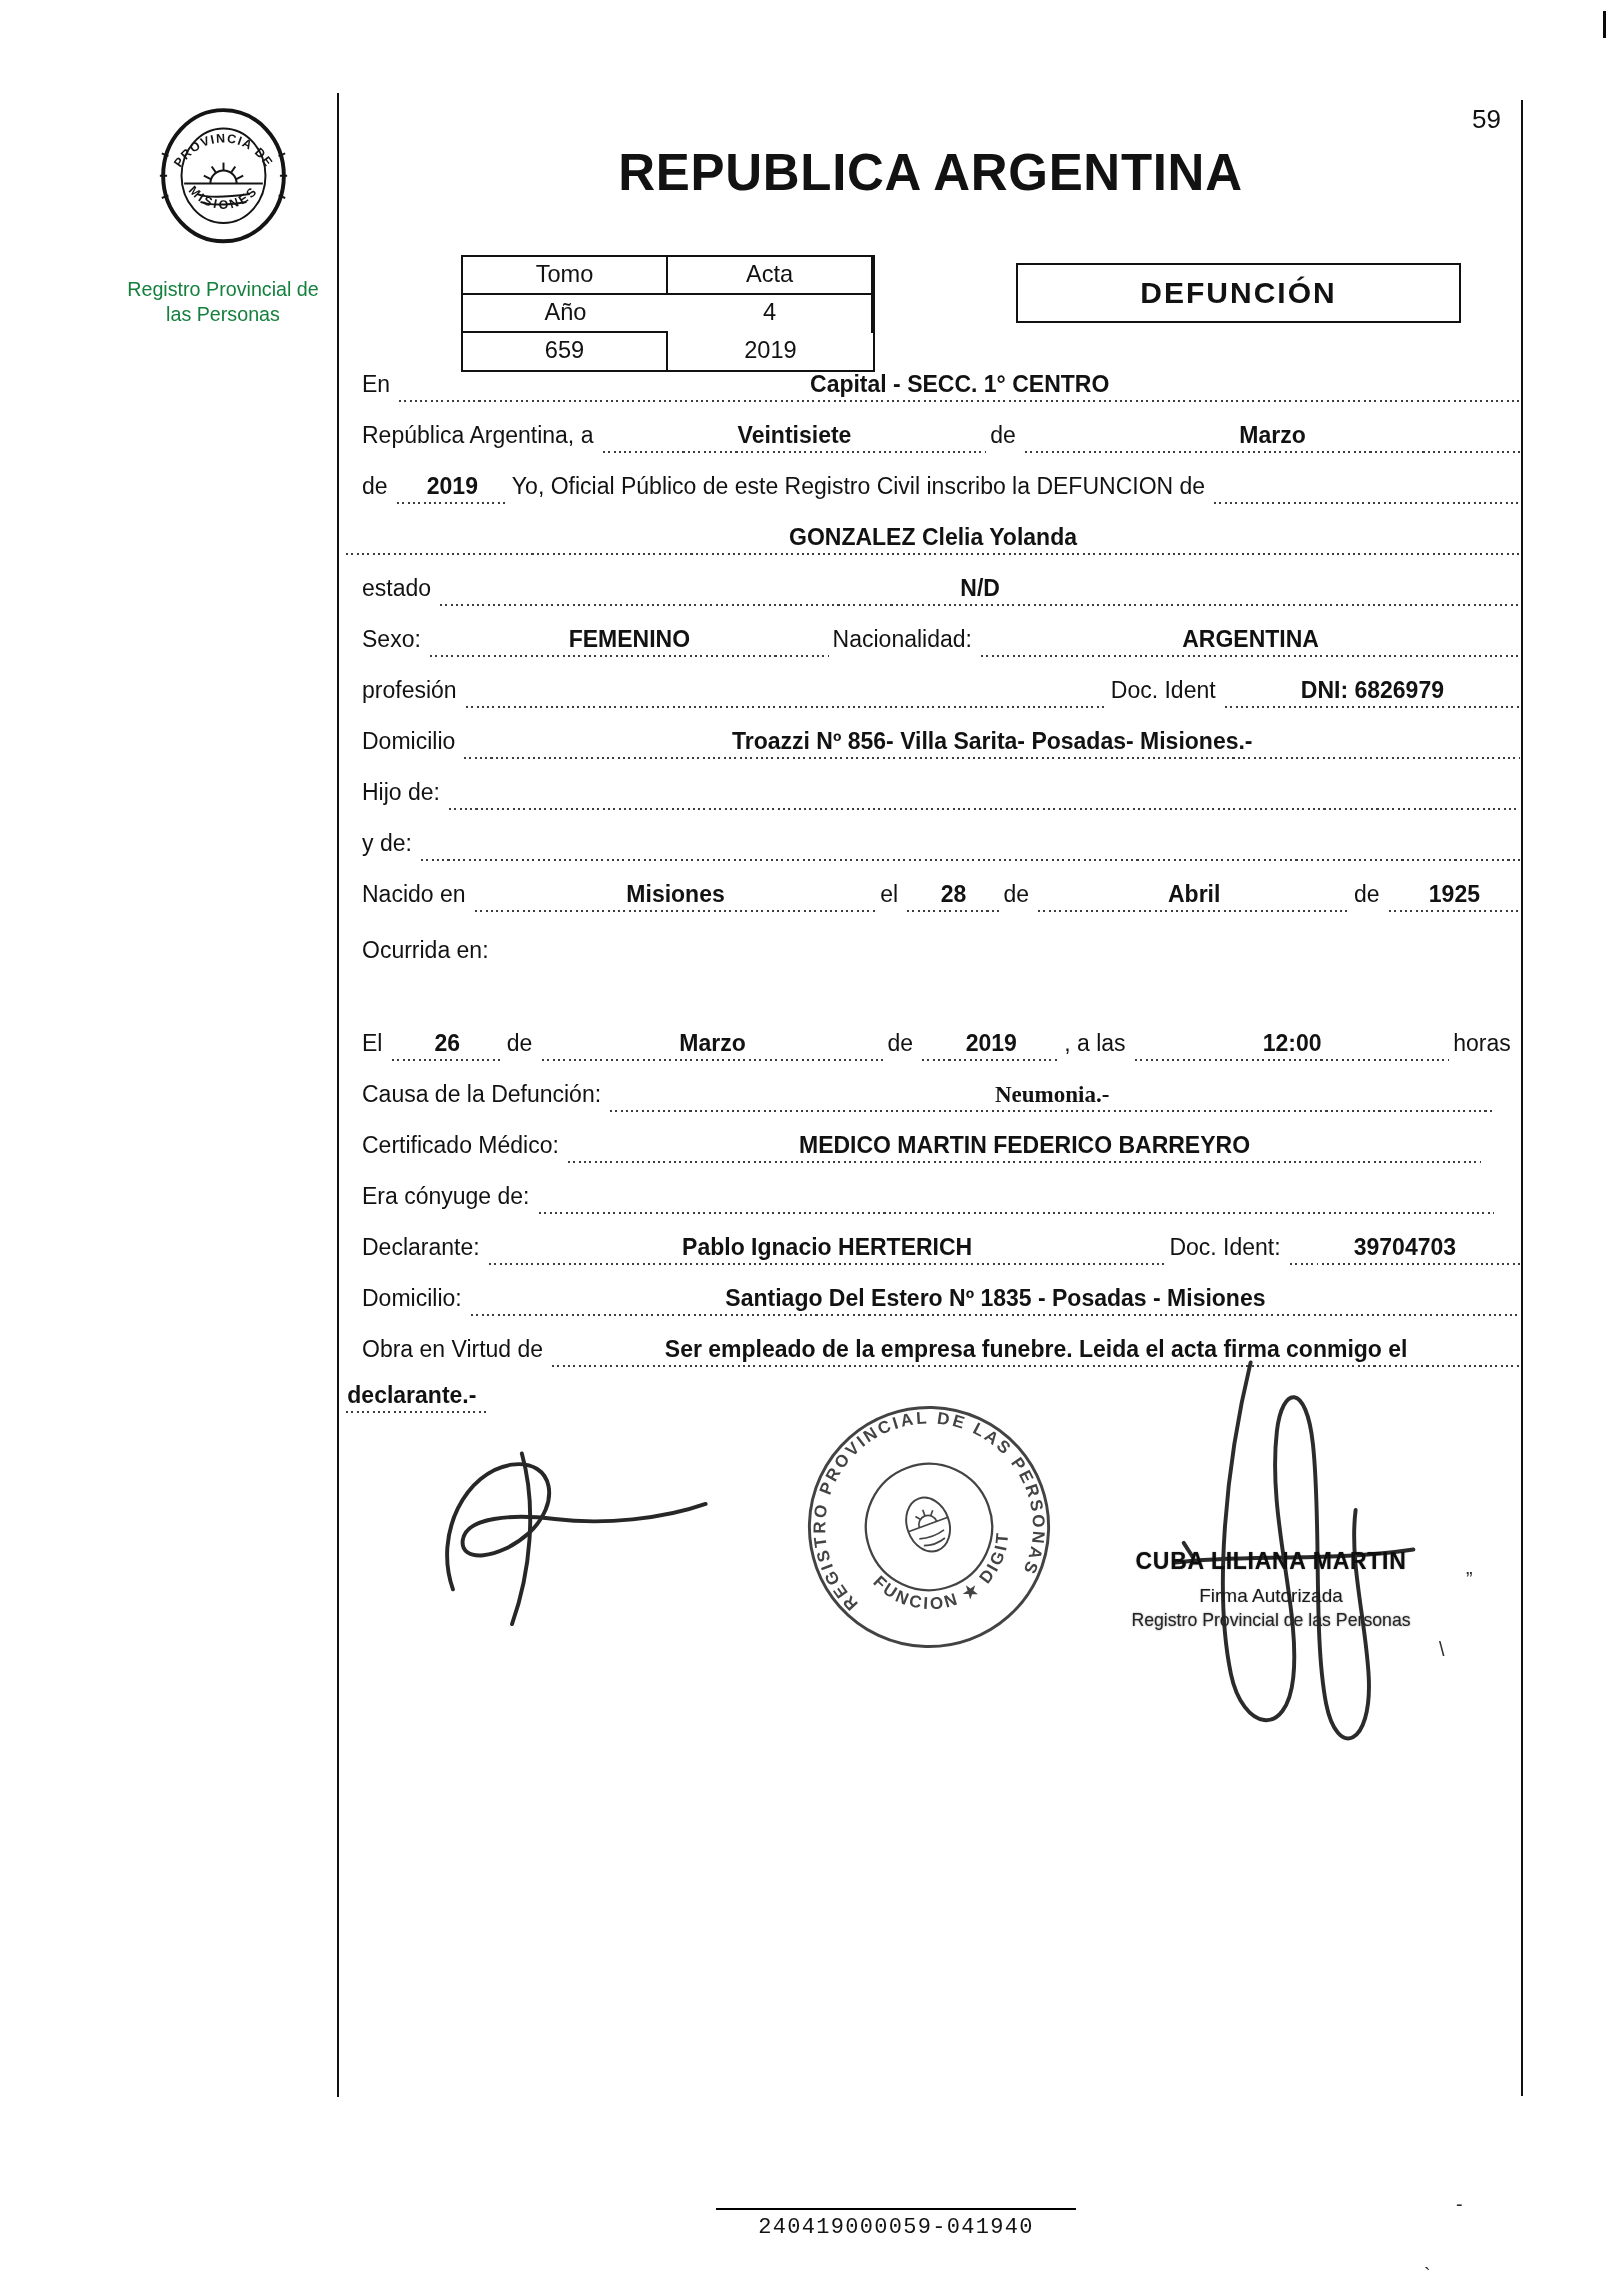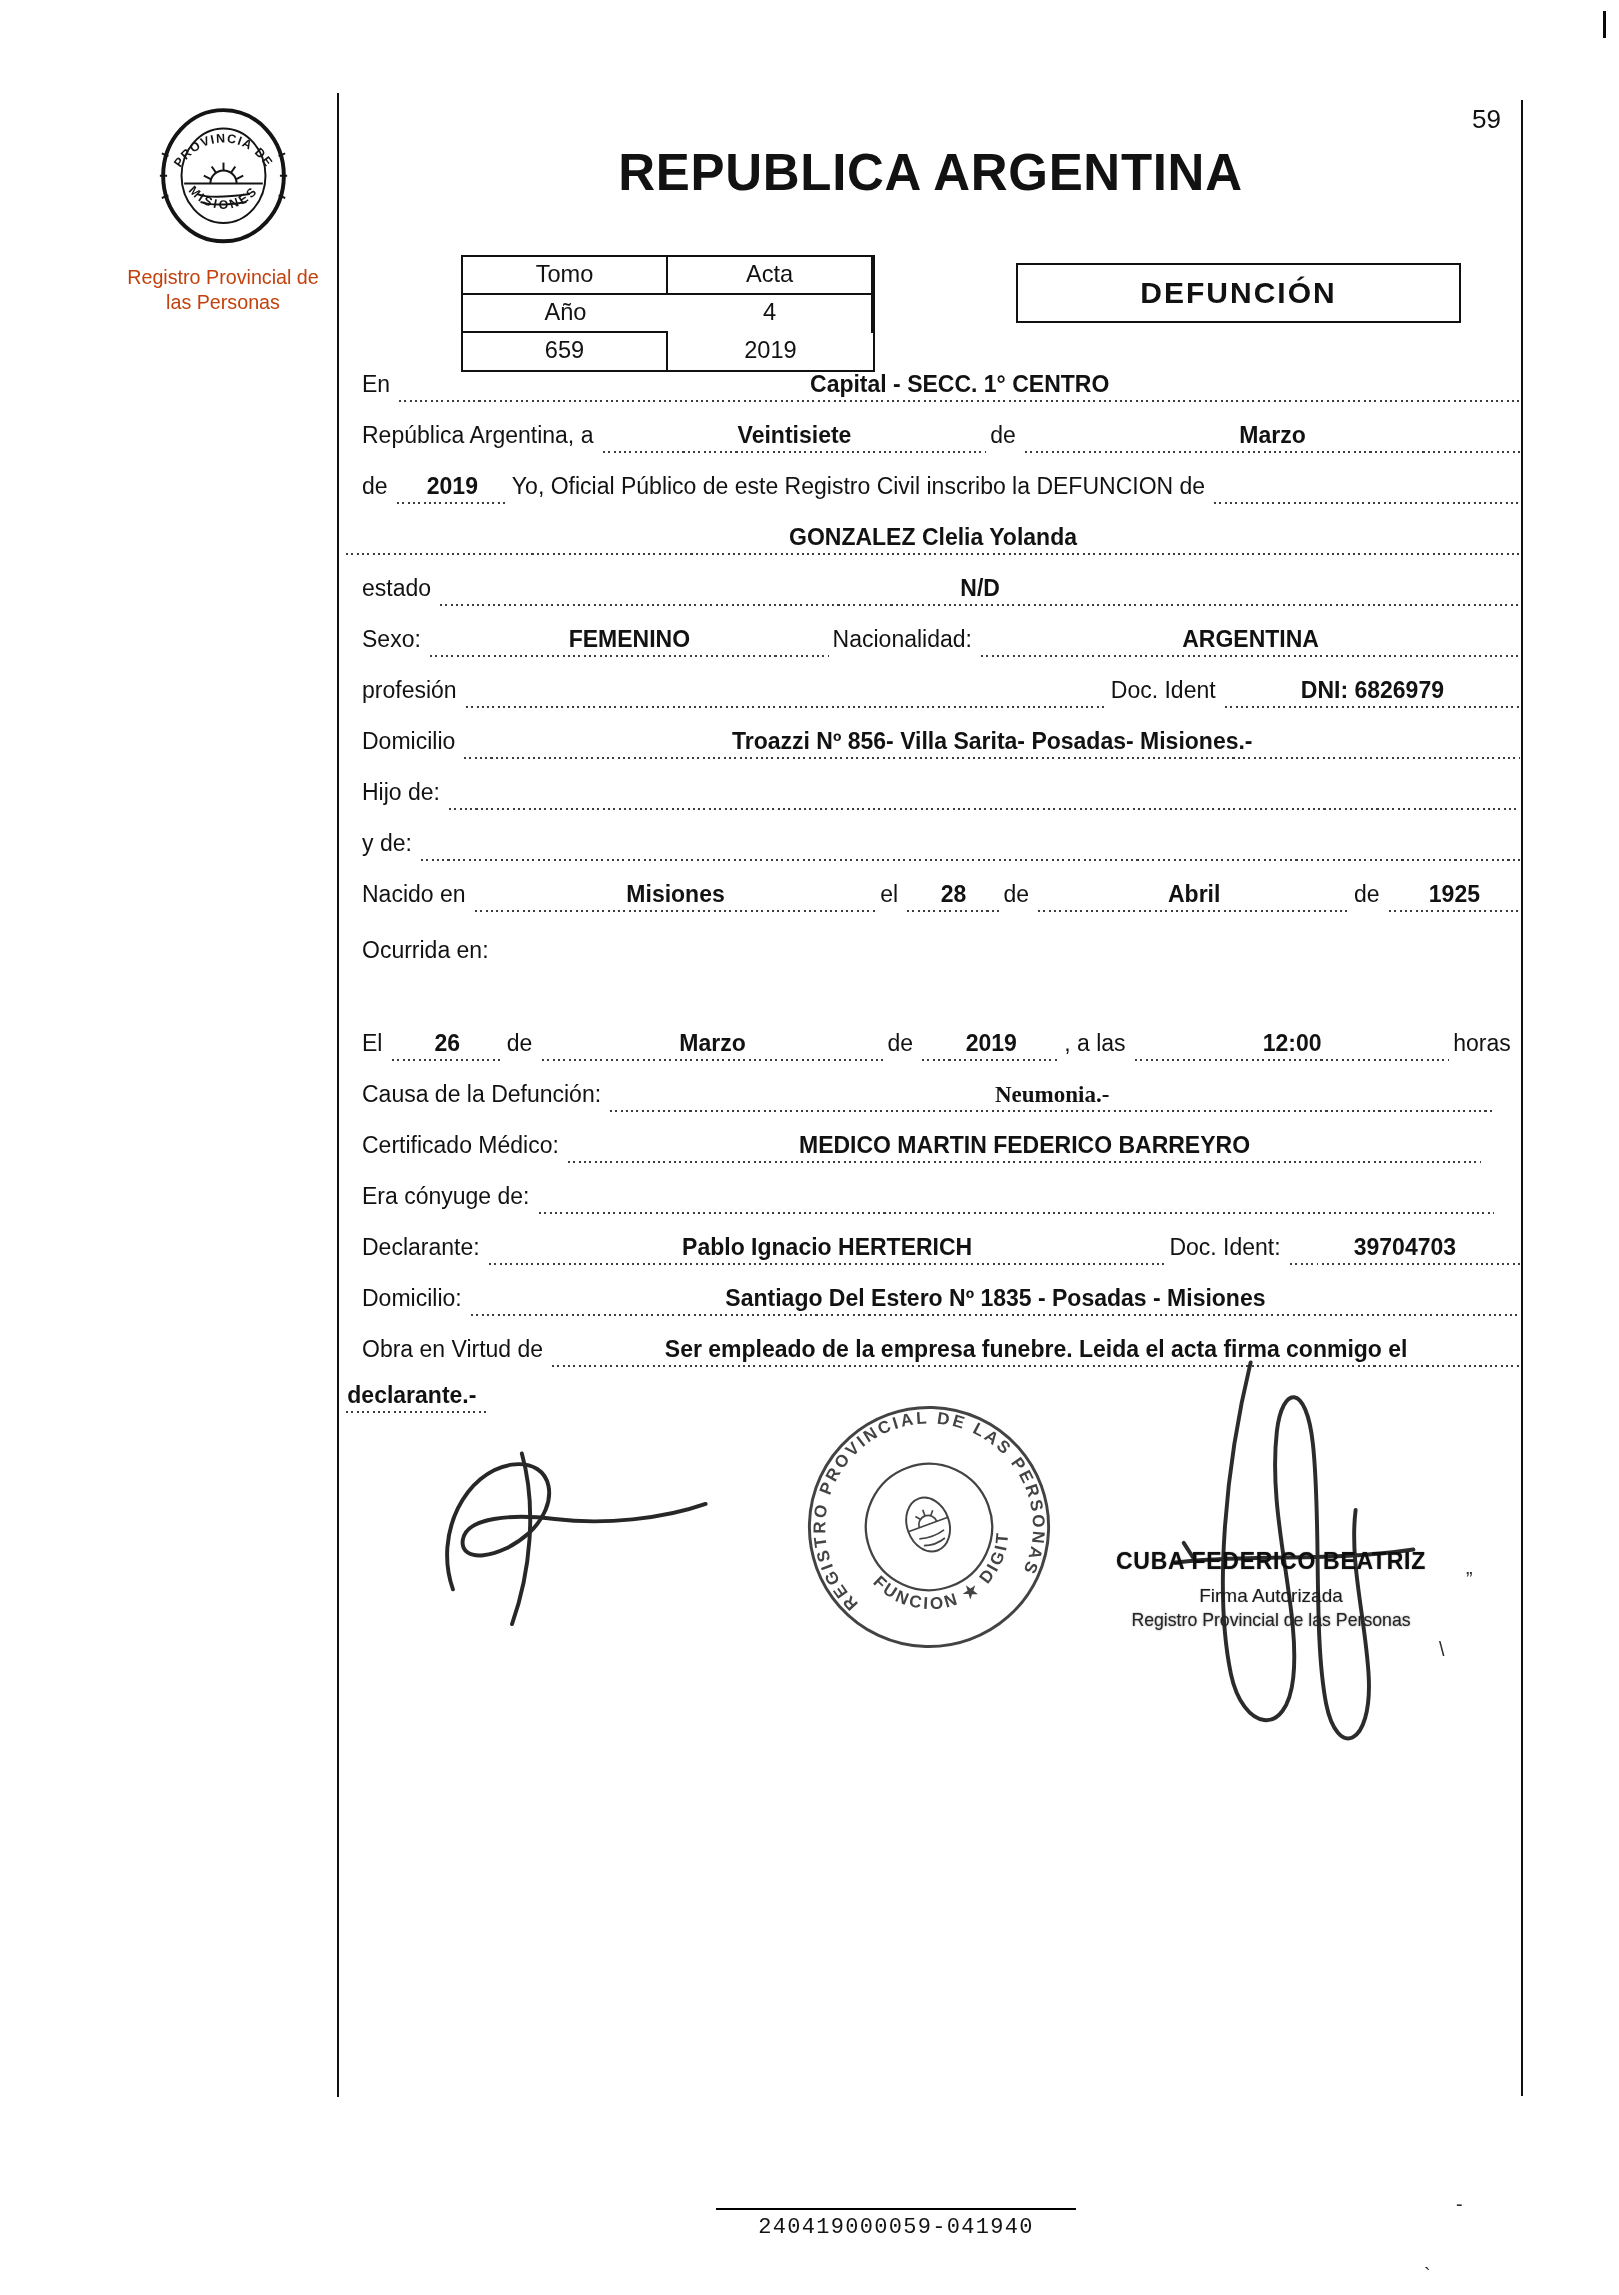--- a/index.html
+++ b/index.html
@@ -9,21 +9,21 @@
   }
   .sheet{position:absolute;inset:0;}
   .vrule{position:absolute;width:2px;background:#101010;}
   .vrule-left{left:337px;top:93px;height:2004px;}
   .vrule-right{left:1521px;top:100px;height:1996px;}
   .corner-bar{position:absolute;left:1603px;top:10.5px;width:3.3px;height:27.6px;background:#0a0a0a;}
   .page-number{position:absolute;left:1472px;top:104px;font-size:26px;}
 
   
   .logo-block{position:absolute;left:118px;top:97px;width:210px;text-align:center;}
-  .logo-caption{font-size:19.7px;line-height:1.25;margin-top:2px;color:#c2410c;}
+  .logo-caption{font-size:19.7px;line-height:1.25;margin-top:14px;color:#15803d;}
 
   
   .title{position:absolute;left:341px;top:143px;width:1179px;text-align:center;
     font-size:51px;font-weight:bold;letter-spacing:0.7px;}
 
   
   .acta-table{position:absolute;left:461px;top:255px;width:410px;border:2.6px solid #111;
     display:grid;grid-template-columns:1fr 1fr;font-size:23.6px;text-align:center;}
   .acta-cell{border-right:2px solid #111;border-bottom:2px solid #111;padding:3.9px 0 5.3px;}
   .acta-cell:nth-child(3n){border-right:none;}
@@ -289,21 +289,21 @@
 
   <svg class="sig-right-svg" width="276" height="420" viewBox="0 0 420 640">
     <g fill="none" stroke="#151515" stroke-width="6" stroke-linecap="round" opacity="0.9">
       <path d="M 150 25 C 110 190 95 380 120 500 C 138 585 205 600 215 505 C 226 400 175 260 190 130 C 198 60 235 55 245 150 C 258 270 245 440 265 545 C 282 630 335 610 330 505 C 326 420 300 330 310 250"></path>
       <path d="M 35 330 C 140 316 265 330 398 310"></path>
       <path d="M 48 300 l 14 22"></path>
     </g>
   </svg>
 
   <div class="sig-right-text">
-    <div class="sig-name">CUBA FEDERICO BEATRIZ</div>
+    <div class="sig-name">CUBA LILIANA MARTIN</div>
     <div class="sig-line2">Firma Autorizada</div>
     <div class="sig-line3">Registro Provincial de las Personas</div>
   </div>
 
   <div class="barcode-block">240419000059-041940</div>
 
   <span class="noise" style="left:1466px;top:1568px">”</span>
   <span class="noise" style="left:1439px;top:1638px">\</span>
   <span class="noise" style="left:1456px;top:2193px">-</span>
   <span class="noise" style="left:1424px;top:2264px">`</span>

